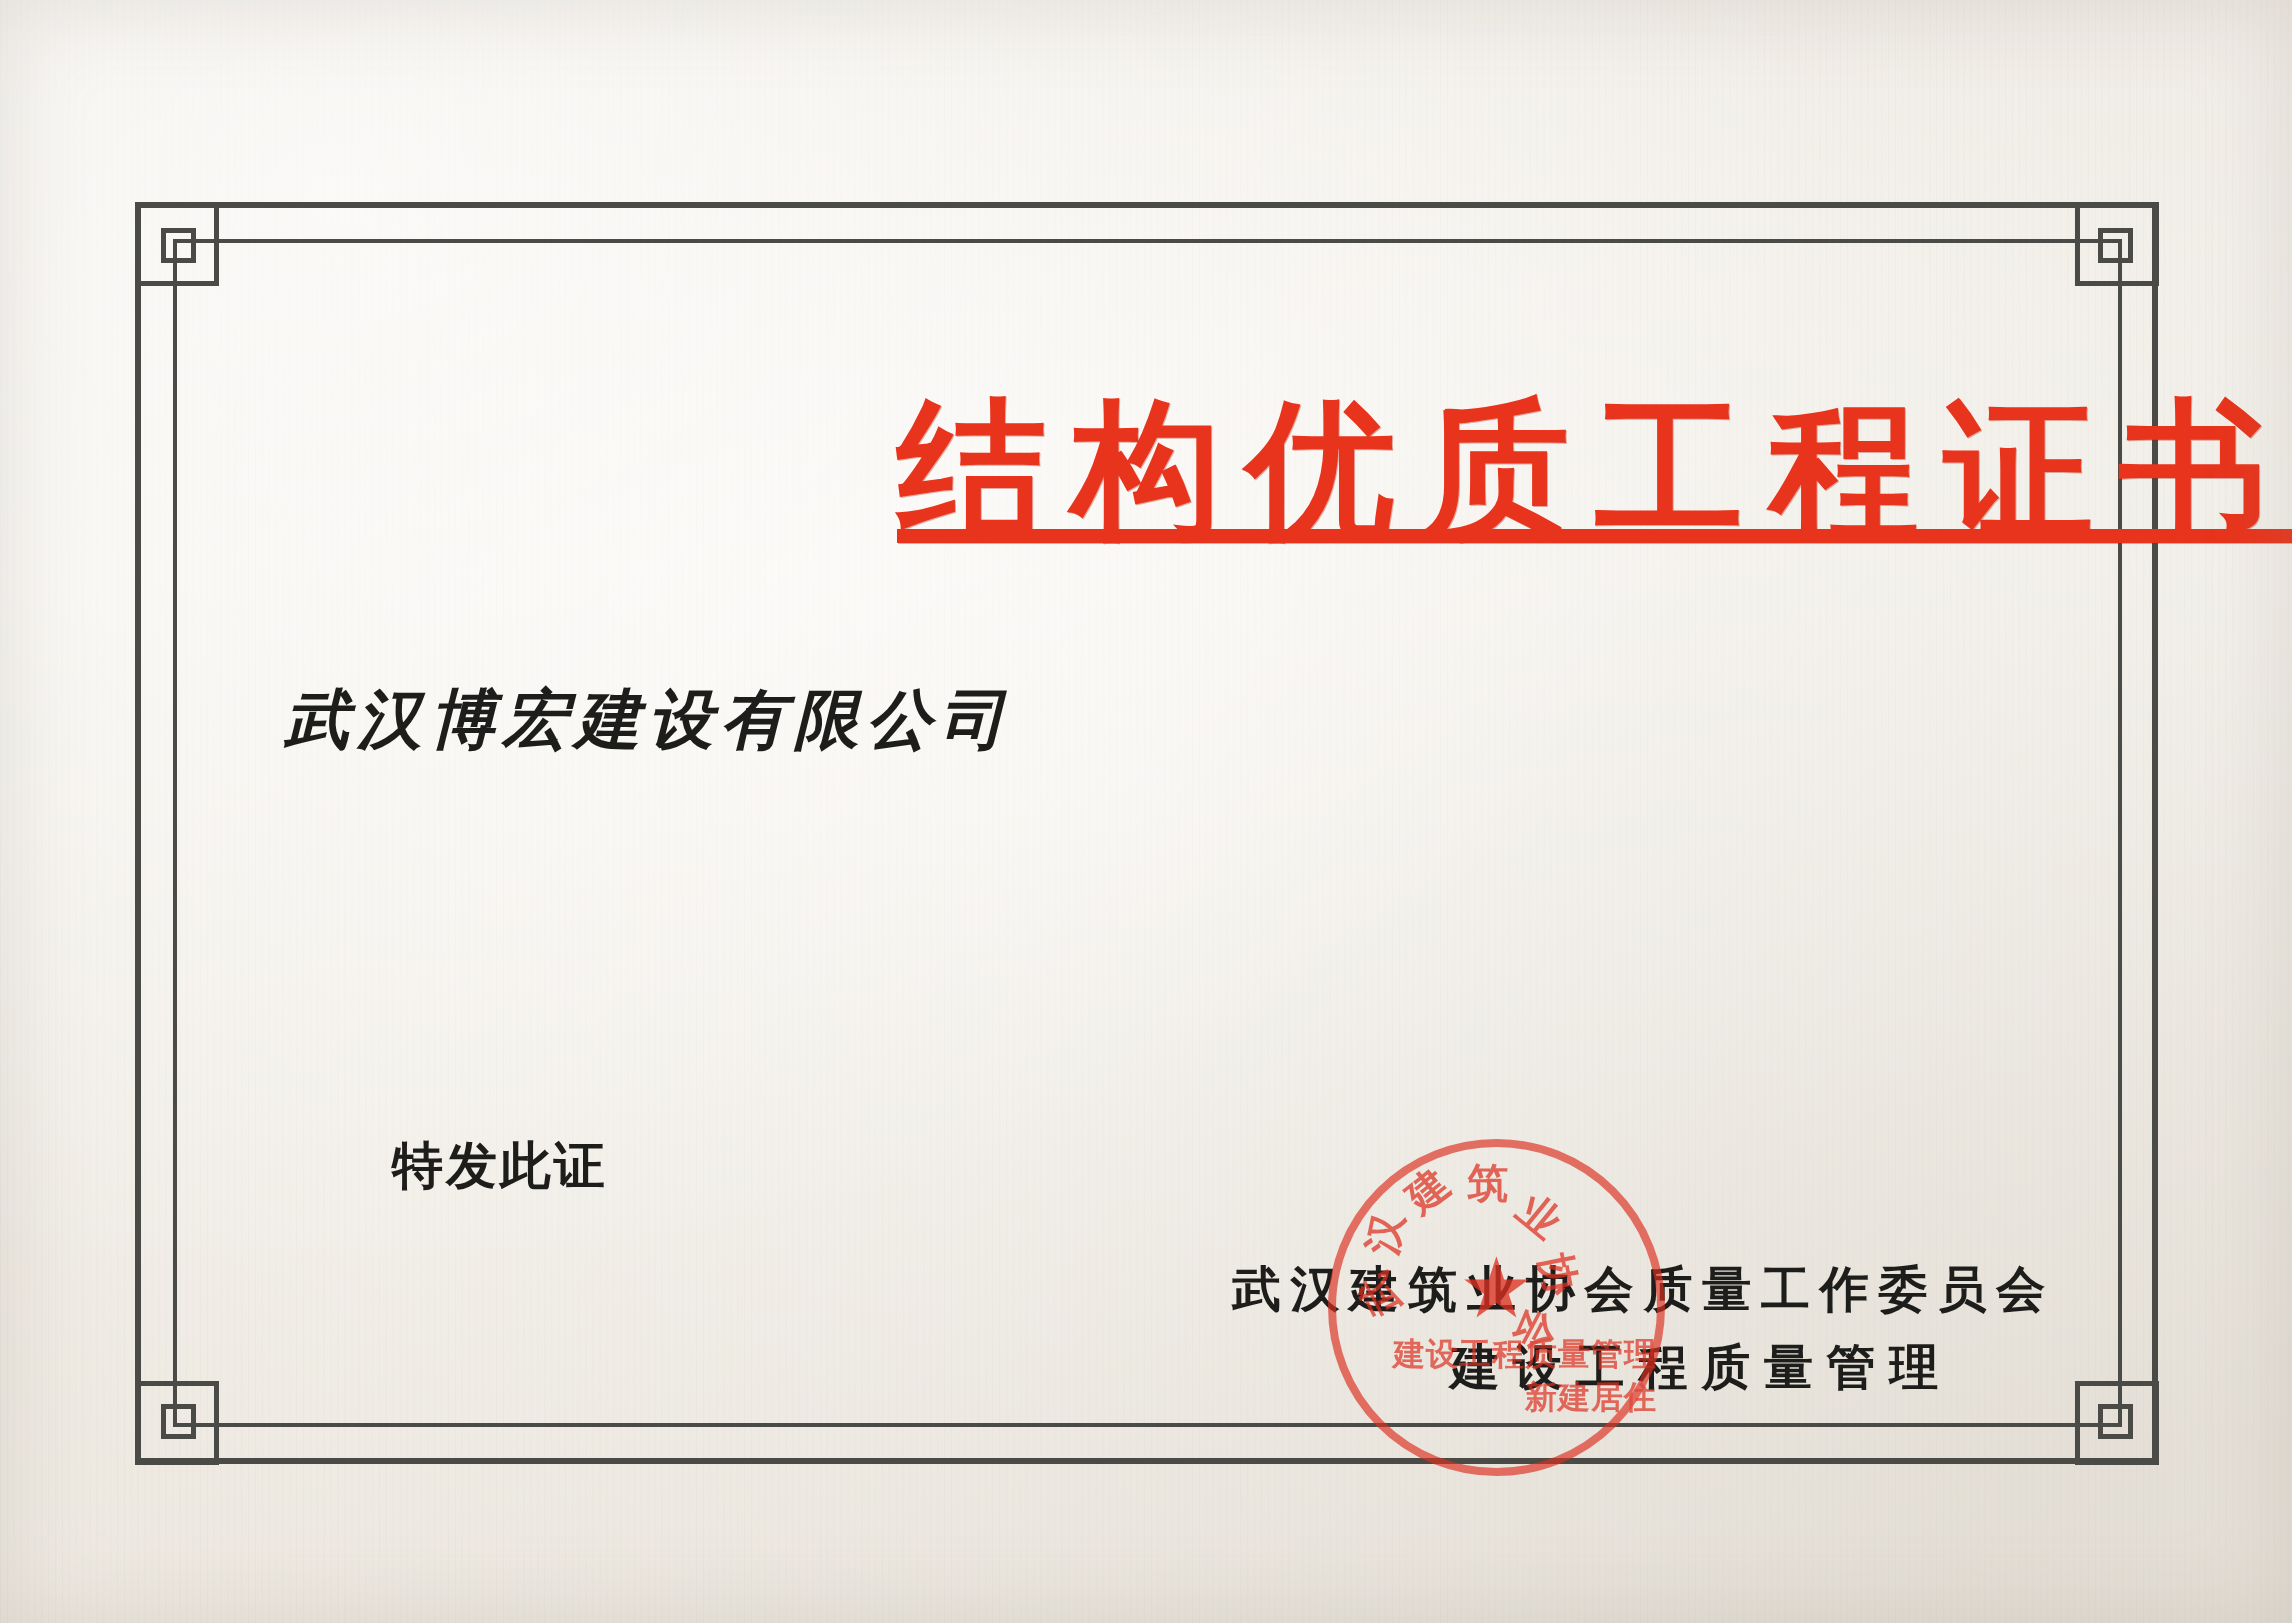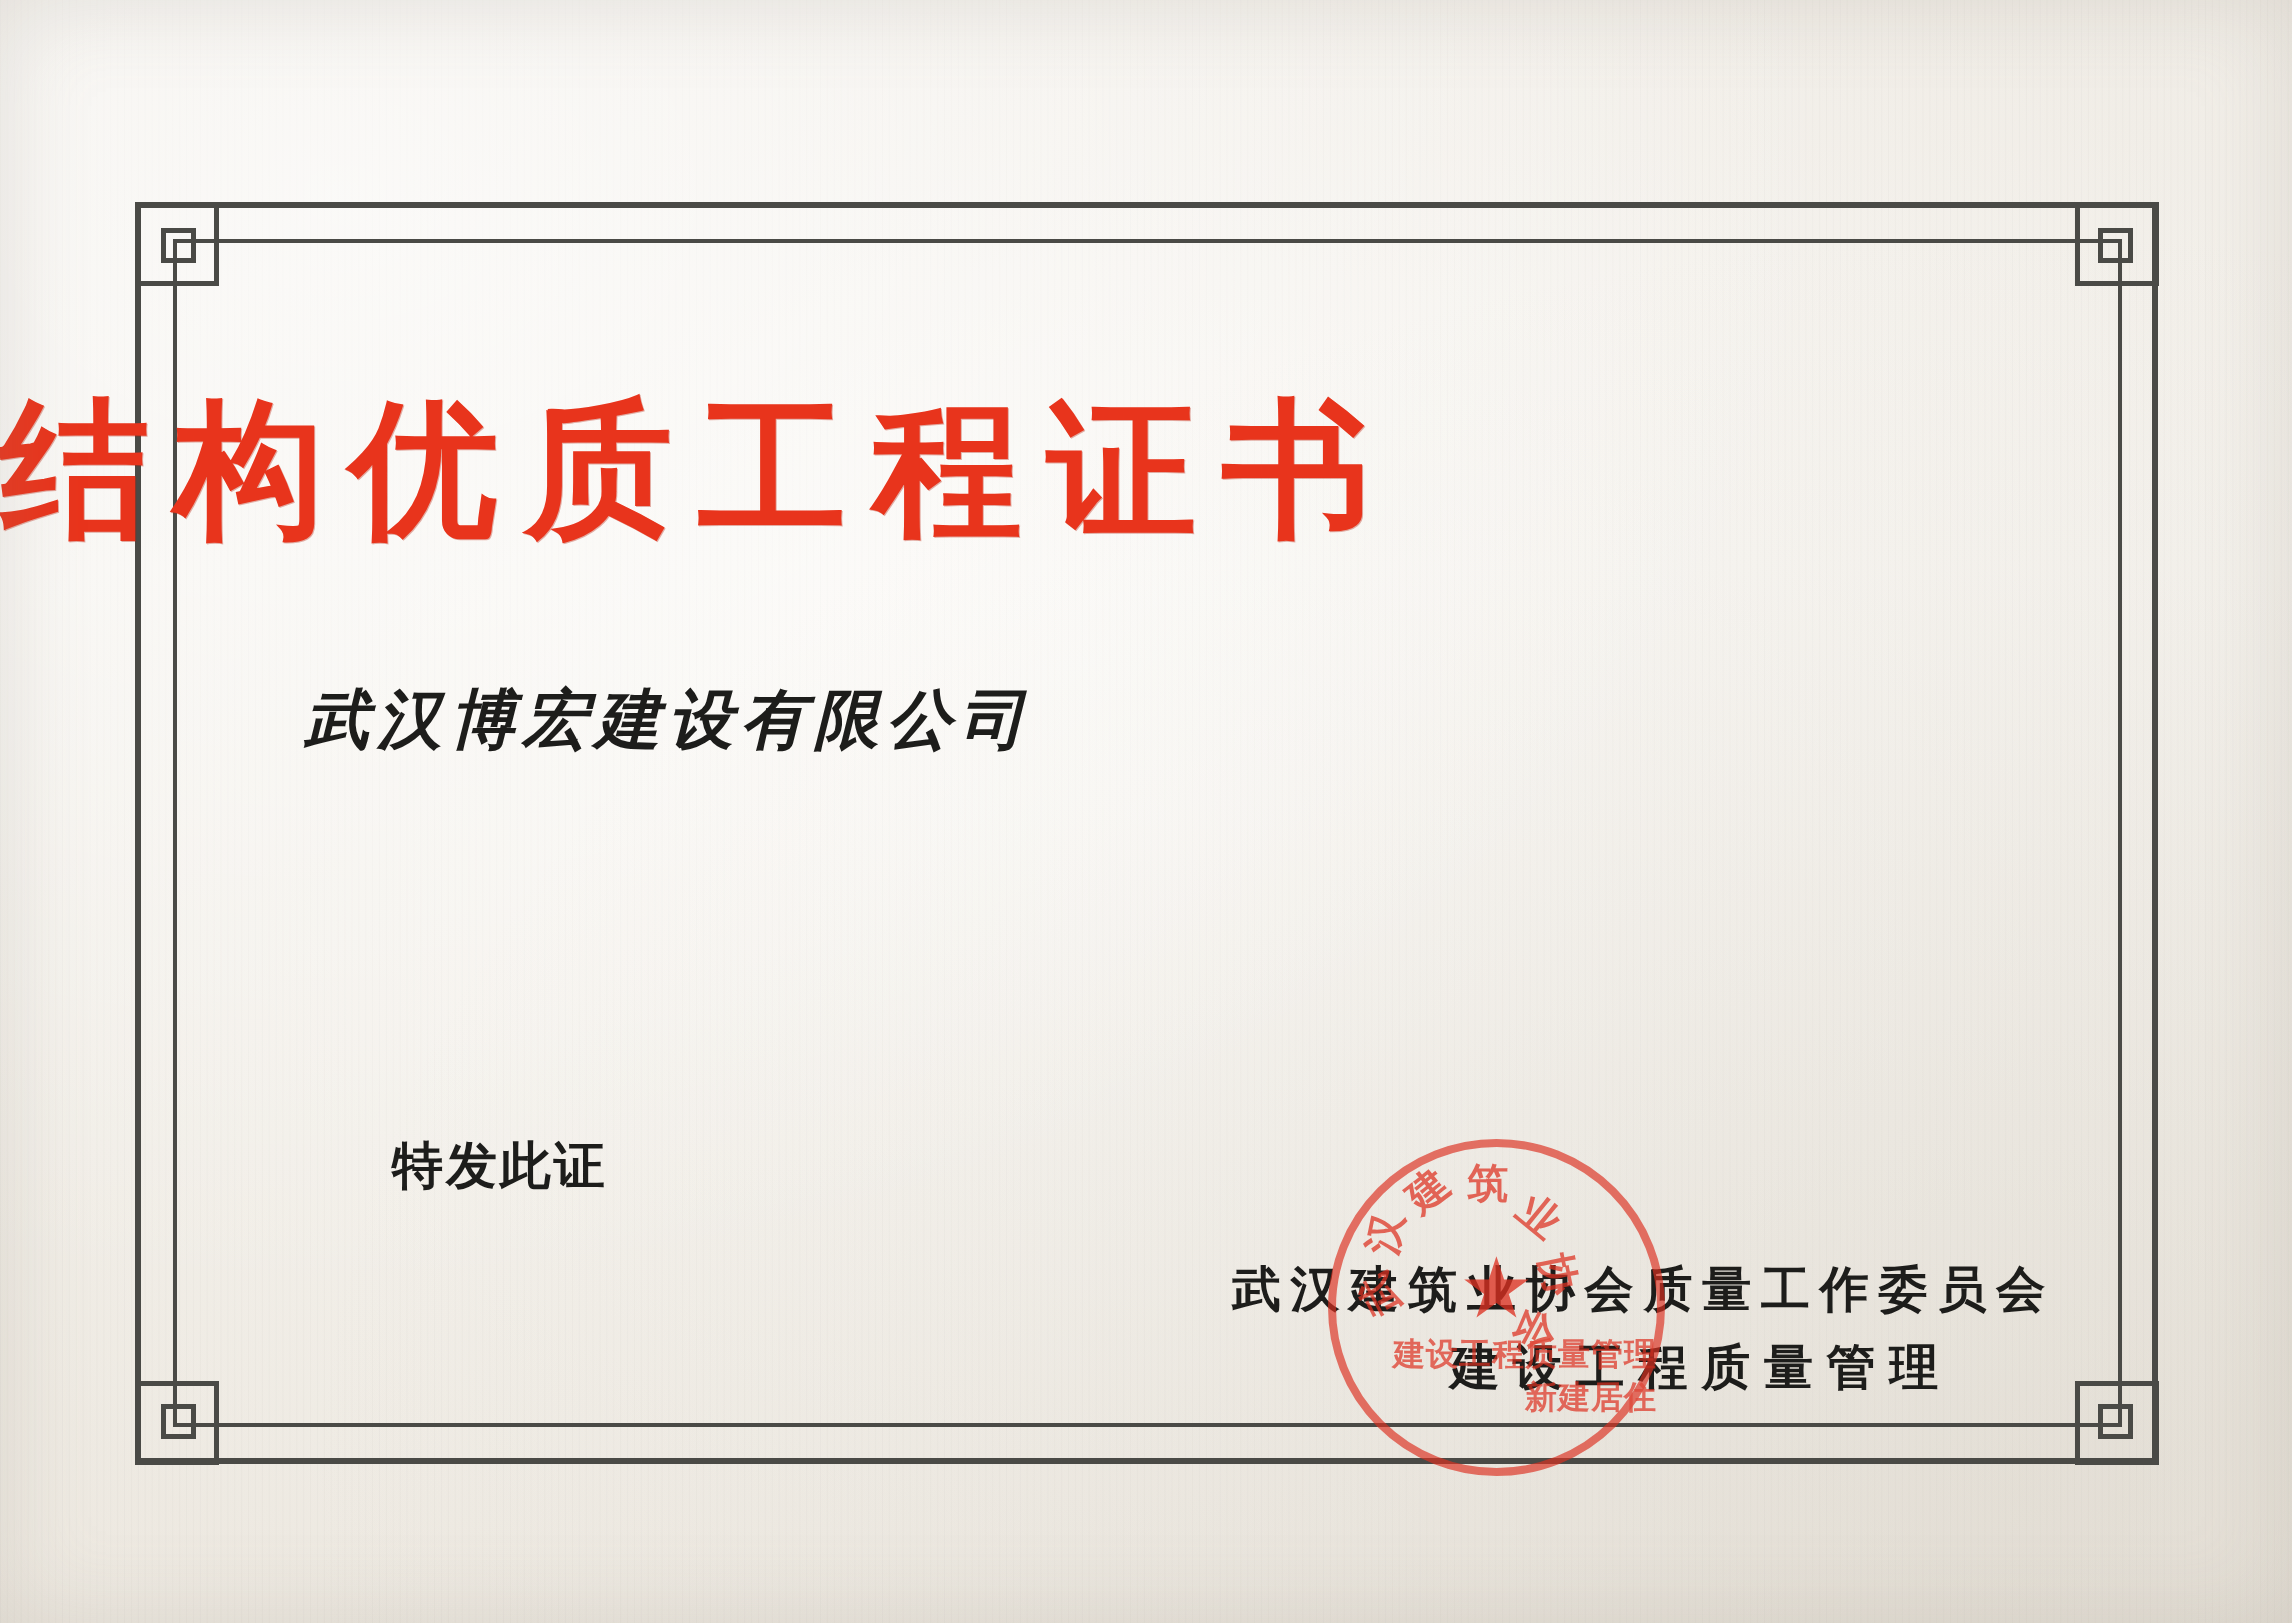--- a/index.html
+++ b/index.html
@@ -77,43 +77,43 @@
   .corner.tr { left: 2041px; top: 202px; transform: scaleX(-1); }
   .corner.bl { left: 135px; top: 1347px; transform: scaleY(-1); }
   .corner.br { left: 2041px; top: 1347px; transform: scale(-1,-1); }
 
   
   .title {
     position: absolute;
     left: 0;
     right: 0;
     top: 372px;
-    text-align: left;
+    text-align: right;
     font-family: "DejaVu Serif", "Liberation Serif", serif;
     font-weight: bold;
     font-size: 149px;
     letter-spacing: 25.5px;
     color: #e8341c;
     text-shadow: 1px 1px 0 rgba(180,30,10,0.35);
     white-space: nowrap;
+    text-decoration: underline;
   }
 
   
   .company {
     position: absolute;
     left: 284px;
     top: 676px;
     font-family: "DejaVu Serif", "Liberation Serif", serif;
     font-weight: bold;
     font-style: italic;
     font-size: 65px;
     letter-spacing: 7.8px;
     color: #1d1d1b;
     white-space: nowrap;
-    margin-left: 20px;
   }
 
   
   .body-text {
     position: absolute;
     left: 282px;
     top: 814px;
     width: 1707px;
     font-family: "DejaVu Sans", "Liberation Sans", sans-serif;
     font-size: 51px;

